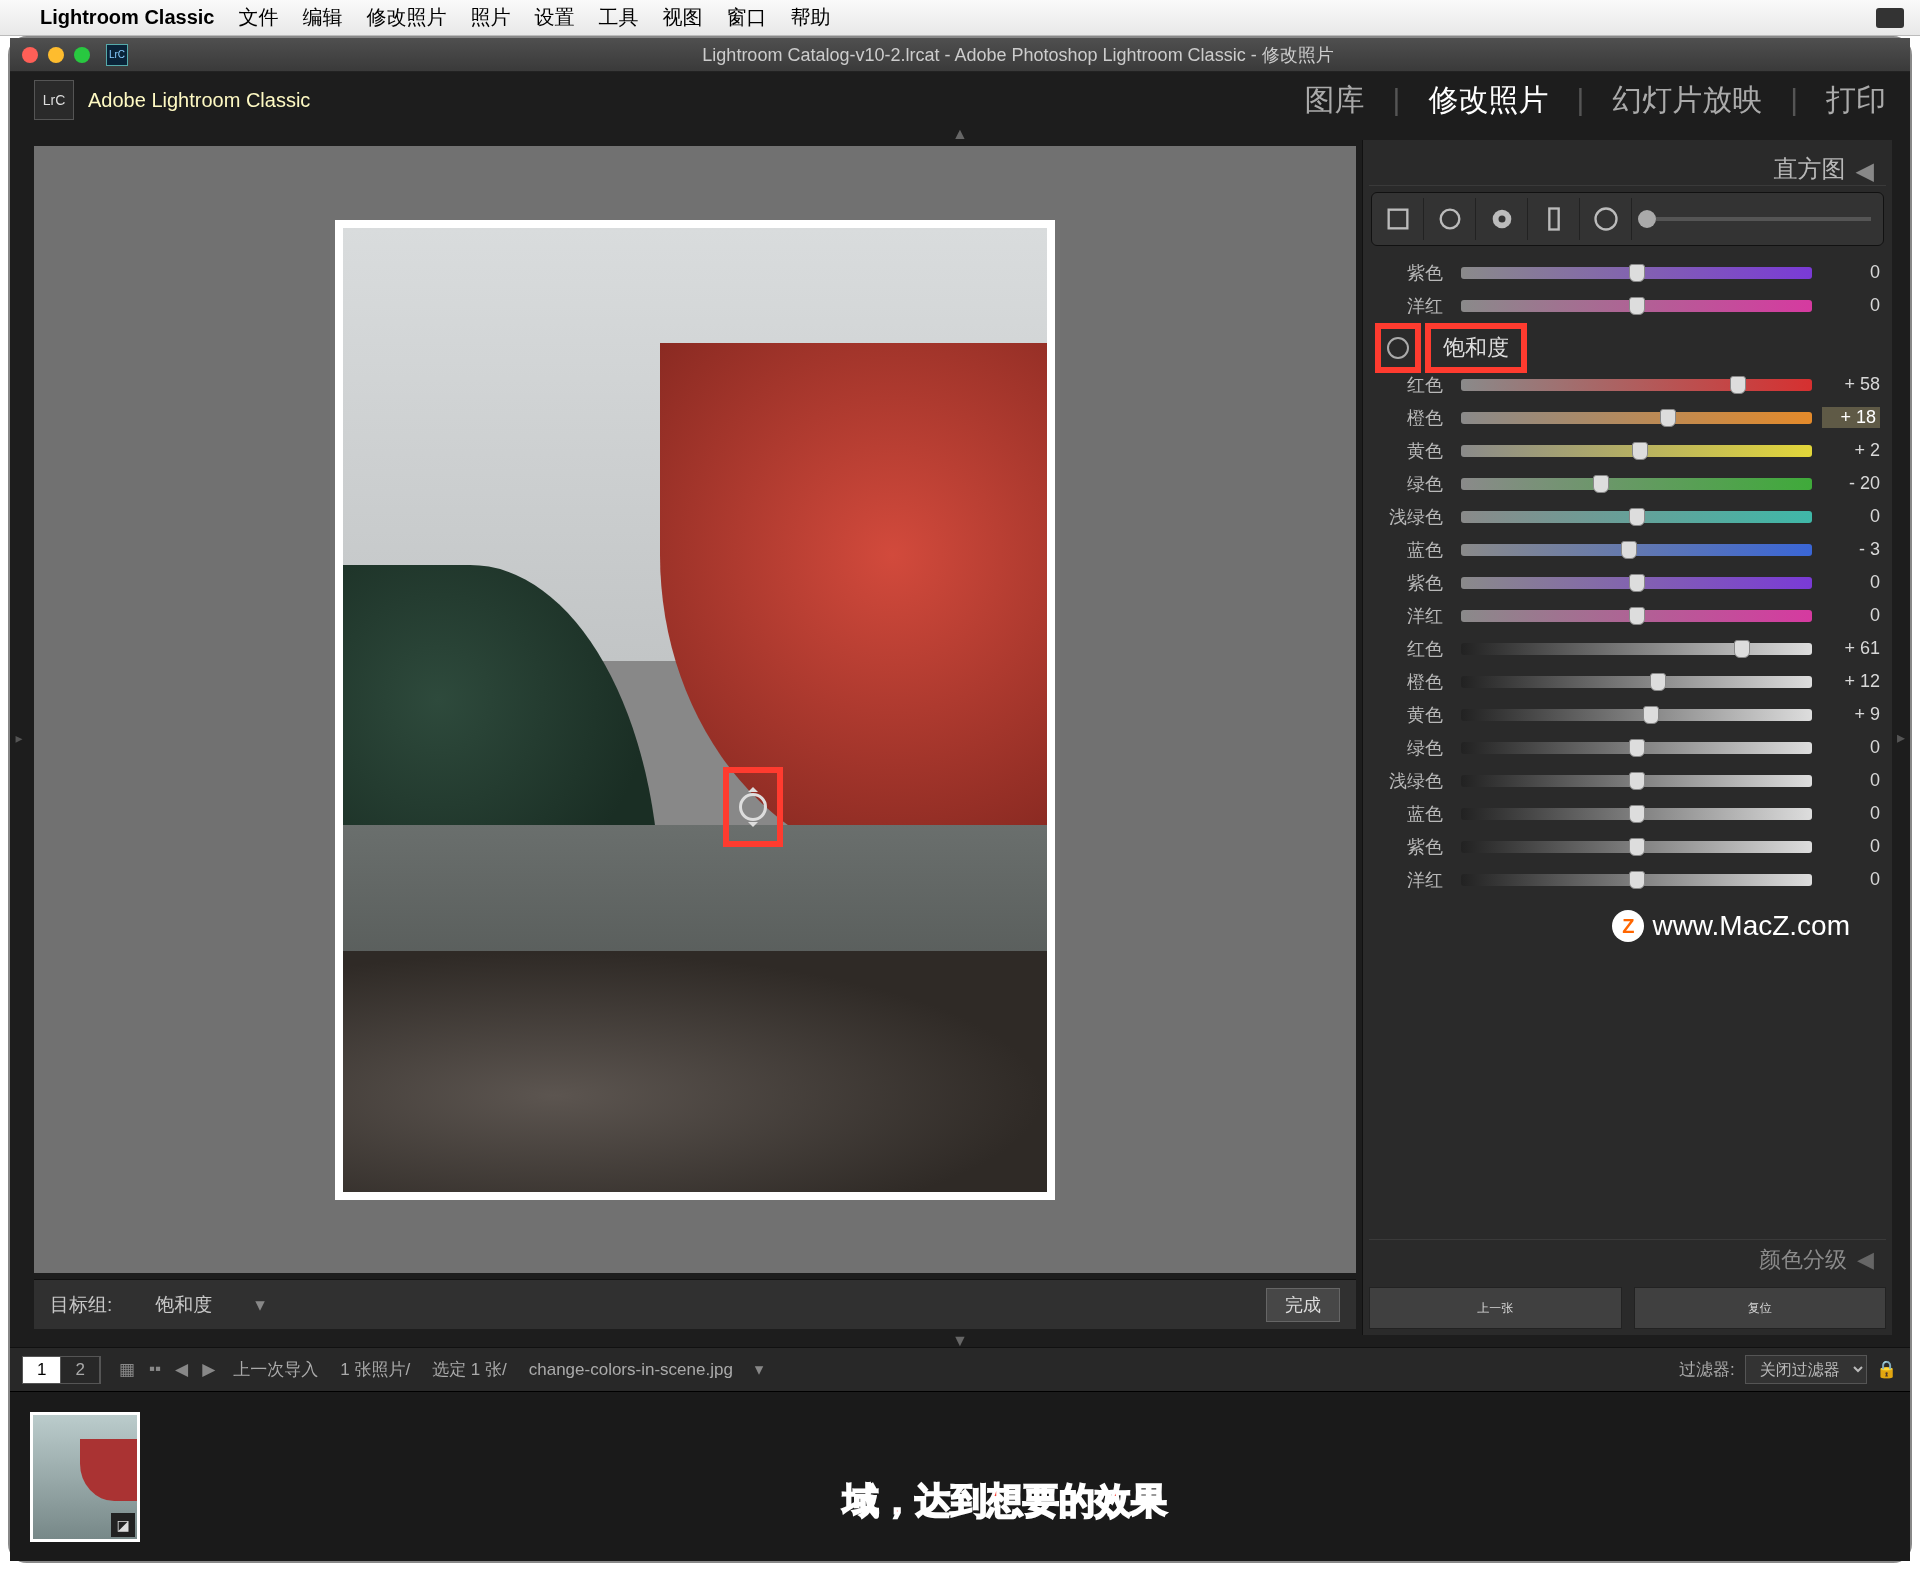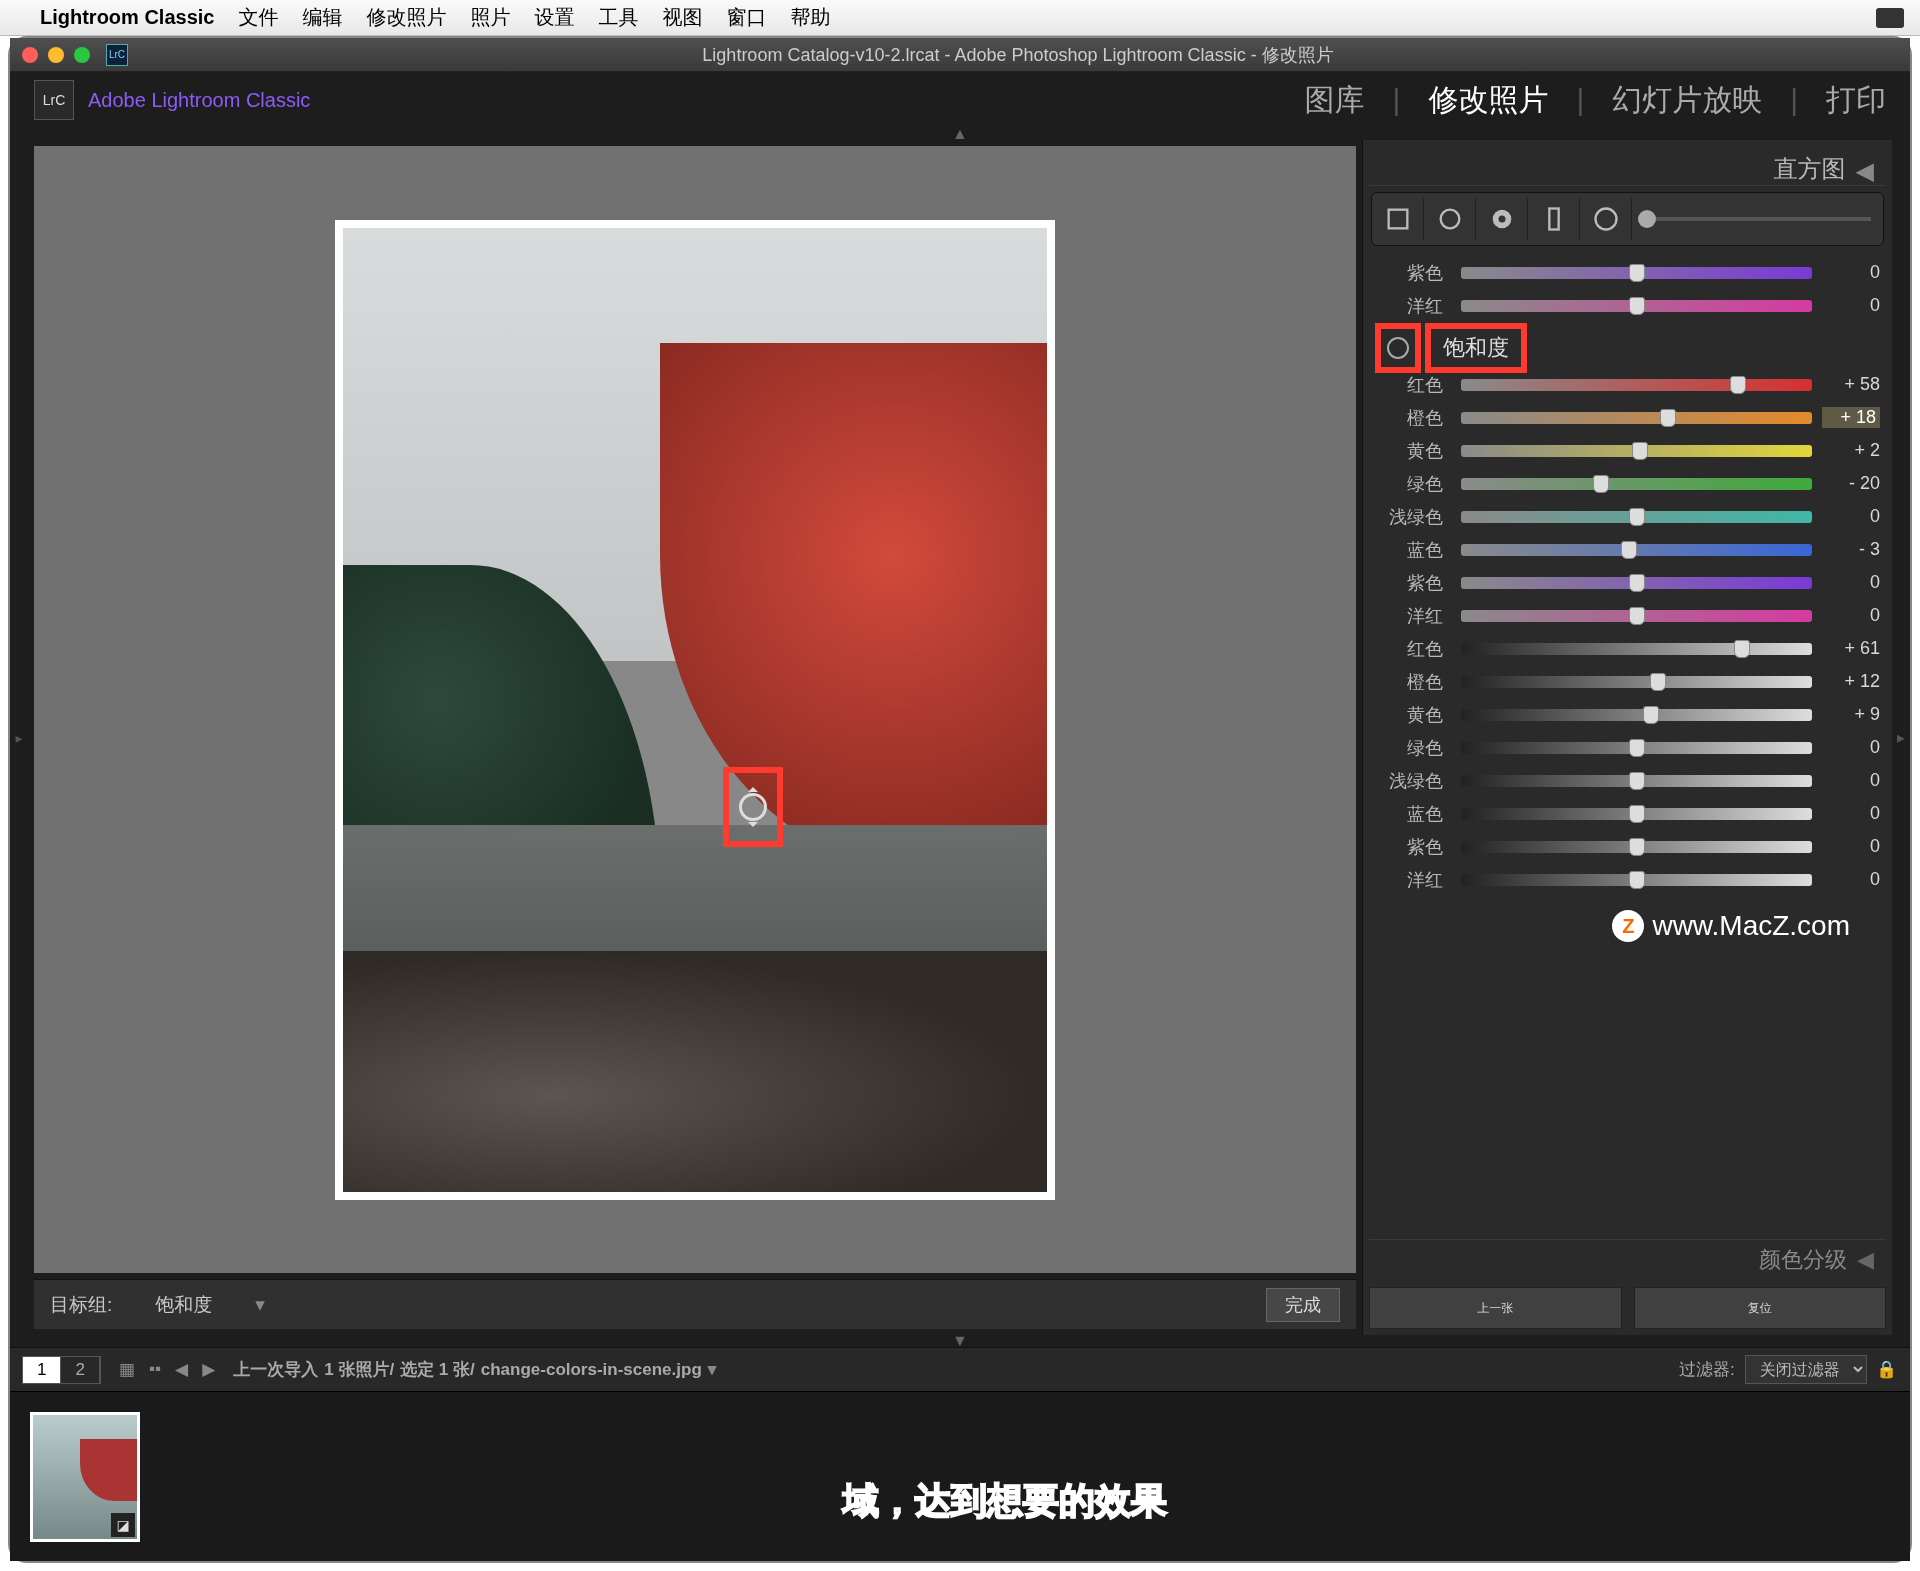--- a/index.html
+++ b/index.html
@@ -11,21 +11,21 @@
 .mac-menubar .tray-icon { width:28px; height:20px; background:#333; border-radius:3px; }
 .app-window { position:absolute; left:8px; top:36px; right:8px; bottom:8px; background:#1d1d1d; border:2px solid #888; border-radius:19px; display:flex; flex-direction:column; }
 .titlebar { height:34px; background:linear-gradient(#4f4f4f,#3a3a3a); display:flex; align-items:center; padding:0 12px; color:#ccc; font-size:18px; border-bottom:1px solid #222;}
 .traffic { display:flex; gap:10px; margin-right:16px;}
 .traffic span{width:16px;height:16px;border-radius:50%;}
 .tl-red{background:#ff5f57;} .tl-yel{background:#febc2e;} .tl-grn{background:#28c840;}
 .titlebar .lrc-badge{width:22px;height:22px;background:#0a2338;border:1px solid #5aa;display:flex;align-items:center;justify-content:center;font-size:10px;color:#8cf;margin-right:10px;}
 .titlebar .title-text{flex:1;text-align:center;}
 .identity-row{height:56px;display:flex;align-items:center;padding:0 24px;color:#888;background:#1d1d1d;}
 .identity-row .lrc-icon{width:40px;height:40px;background:#2a2a2a;border:1px solid #555;display:flex;align-items:center;justify-content:center;color:#ddd;font-size:14px;margin-right:14px;}
-.identity-row .id-title{font-size:20px;color:#8b5cf6;text-align:right;}
+.identity-row .id-title{font-size:20px;color:#fef9c3;text-align:right;}
 .module-tabs{margin-left:auto;display:flex;gap:28px;font-size:30px;color:#aaa;align-items:center;}
 .module-tabs .sep{color:#555;}
 .module-tabs .active{color:#fff;}
 .expand-caret{height:12px;display:flex;justify-content:center;align-items:center;color:#666;}
 .workspace{flex:1;display:flex;min-height:0;position:relative;}
 .left-poke{width:18px;display:flex;align-items:center;justify-content:center;color:#555;font-size:14px;}
 .center-col{flex:1;display:flex;flex-direction:column;background:#1d1d1d;}
 .canvas-area{flex:1;background:#717171;display:flex;align-items:center;justify-content:center;margin:6px;}
 .photo-frame{width:720px;height:980px;background:#888;border:8px solid #fff;position:relative;}
 .sky{position:absolute;left:0;right:0;top:0;height:45%;background:linear-gradient(#d9dcdd,#c2c5c6);}
@@ -67,21 +67,21 @@
 .section-head .spacer{flex:1;}
 .panel-collapsed{height:40px;display:flex;align-items:center;justify-content:flex-end;color:#8a8a8a;font-size:22px;padding-right:12px;border-top:1px solid #3a3a3a;margin-top:6px;}
 .panel-collapsed .tri{margin-left:10px;color:#666;}
 .nav-row{height:50px;display:flex;gap:12px;margin-top:auto;padding-top:8px;}
 .nav-row button{flex:1;background:#404040;border:1px solid #222;color:#d8d8d8;font-size:12px;}
 .footer-bar{height:44px;background:#282828;border-top:1px solid #111;display:flex;align-items:center;padding:0 12px;color:#aaa;font-size:17px;}
 .footer-bar .view-seg{display:flex;border:1px solid #555;}
 .footer-bar .view-seg span{padding:3px 14px;border-right:1px solid #555;}
 .footer-bar .view-seg span.active{background:#fff;color:#000;}
 .footer-bar .grid-icons{display:flex;gap:14px;margin-left:18px;color:#888;}
-.footer-bar .crumb{margin-left:18px;display:flex;align-items:center;gap:6px;font-weight:bold;}
+.footer-bar .crumb{margin-left:18px;display:flex;align-items:center;gap:22px;}
 .footer-bar .filter-group{margin-left:auto;display:flex;align-items:center;gap:10px;}
 .footer-bar select{background:#333;color:#bbb;border:1px solid #555;padding:4px 10px;font-size:16px;}
 .footer-bar .lock{color:#888;}
 .filmstrip{height:170px;background:#1a1a1a;border-top:1px solid #000;display:flex;align-items:center;padding:0 20px;position:relative;}
 .thumb{width:110px;height:130px;background:#444;border:3px solid #fff;position:relative;}
 .thumb .tsky{position:absolute;inset:0;background:linear-gradient(#bcc,#788);} 
 .thumb .tred{position:absolute;right:0;top:20%;width:55%;height:50%;background:#a33;border-bottom-left-radius:60%;}
 .thumb .badge{position:absolute;right:2px;bottom:2px;width:24px;height:24px;background:#222;color:#ddd;font-size:14px;display:flex;align-items:center;justify-content:center;}
 .annotation{position:absolute;left:130px;right:40px;top:12px;bottom:12px;display:flex;align-items:center;justify-content:center;text-align:center;font-size:36px;font-weight:700;color:#ff3b2f;-webkit-text-stroke:2px #fff;line-height:1.35;pointer-events:none;}
 .watermark{position:absolute;right:60px;top:770px;display:flex;align-items:center;gap:8px;color:#fff;font-size:28px;pointer-events:none;}

